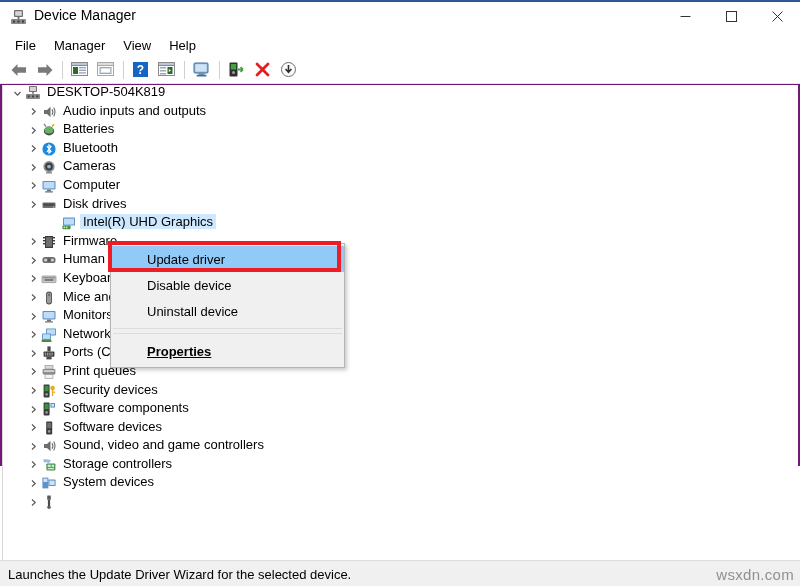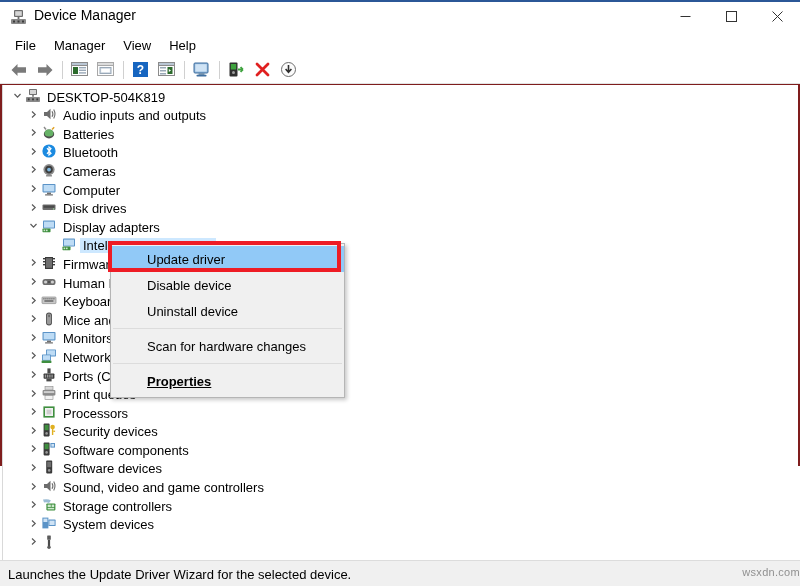--- a/index.html
+++ b/index.html
@@ -5,21 +5,21 @@
   html, body {
     margin: 0; padding: 0;
     width: 800px; height: 586px;
     background: #ffffff;
     font-family: "Liberation Sans", sans-serif;
     overflow: hidden;
   }
   #app {
     position: relative;
     width: 800px; height: 466px;
-    background: #7f1d1d;
+    background: #701a75;
     box-sizing: border-box;
     padding-left: 16px;
   }
 
   
   .titlebar {
     position: absolute; left: 0; top: 0;
     width: 800px; height: 33px;
     background: #ffffff;
     border-bottom: 1px solid #ffffff;
@@ -89,21 +89,21 @@
     position: absolute; left: 2px; top: 85px;
     width: 796px; height: 474px;
     background: #ffffff;
     border-left: 1px solid #d9d9d9;
     box-sizing: border-box;
     overflow: hidden;
   }
   .trow {
     position: relative;
     height: 18.6px;
-    display: flex; align-items: flex-end;
+    display: flex; align-items: flex-start;
     white-space: nowrap;
     font-size: 13px; color: #000000;
   }
   .twist {
     width: 16px; height: 16px;
     display: flex; align-items: center; justify-content: center;
     flex: 0 0 16px;
   }
   .twist svg { display:block; }
   .ticon {
@@ -165,22 +165,22 @@
     background: #f0f0f0;
     border-top: 1px solid #dcdcdc;
     display: flex; align-items: center;
   }
   .status-text {
     font-size: 13px; color: #000000;
     padding-left: 8px;
     white-space: nowrap;
   }
   .watermark {
-    position: absolute; right: 0; top: 566px;
-    font-size: 11px; color: #909090;
+    position: absolute; right: 6px; top: 566px;
+    font-size: 15px; color: #909090;
     letter-spacing: 0.3px;
   }
   .sb-left-tick {
     position: absolute; left: 2px; top: 545px;
     width: 1px; height: 15px; background: #d9d9d9;
   }
 </style>
 </head>
 <body>
 
@@ -436,37 +436,20 @@
       <span class="ticon">
         <svg width="16" height="16" viewBox="0 0 16 16">
           <rect x="1.5" y="5.5" width="13" height="5.6" rx="1" fill="#6d6d6d"></rect>
           <rect x="2.6" y="6.6" width="10.8" height="2.2" fill="#4a4a4a"></rect>
           <circle cx="12.6" cy="10" r="0.8" fill="#9ad49a"></circle>
         </svg>
       </span>
       <span class="tlabel">Disk drives</span>
     </div>
 
-    <div class="trow lvl1">
-      <span class="twist">
-        <svg width="9" height="9" viewBox="0 0 9 9">
-            <path d="M1.5 3 L4.5 6.2 L7.5 3" stroke="#5b5b5b" stroke-width="1.2" fill="none"></path>
-          </svg>
-      </span>
-      <span class="ticon">
-        <svg width="16" height="16" viewBox="0 0 16 16">
-          <rect x="2" y="2.6" width="12" height="8" rx="0.8" fill="#5b93c7"></rect>
-          <rect x="3" y="3.6" width="10" height="6" fill="#bedcf5"></rect>
-          <rect x="1.5" y="10.6" width="8" height="3.6" rx="0.6" fill="#3f8f3f"></rect>
-          <rect x="2.6" y="11.6" width="1.6" height="1.6" fill="#cfe8cf"></rect>
-          <rect x="5" y="11.6" width="1.6" height="1.6" fill="#cfe8cf"></rect>
-        </svg>
-      </span>
-      <span class="tlabel">Display adapters</span>
-    </div>
 
     <div class="trow lvl2 selected">
       <span class="twist"></span>
       <span class="ticon">
         <svg width="16" height="16" viewBox="0 0 16 16">
           <rect x="2" y="2.6" width="12" height="8" rx="0.8" fill="#5b93c7"></rect>
           <rect x="3" y="3.6" width="10" height="6" fill="#bedcf5"></rect>
           <rect x="1.5" y="10.6" width="8" height="3.6" rx="0.6" fill="#3f8f3f"></rect>
           <rect x="2.6" y="11.6" width="1.6" height="1.6" fill="#cfe8cf"></rect>
           <rect x="5" y="11.6" width="1.6" height="1.6" fill="#cfe8cf"></rect>
@@ -615,35 +598,20 @@
         <svg width="16" height="16" viewBox="0 0 16 16">
           <rect x="4" y="1.6" width="8" height="3.4" fill="#d8d8d8" stroke="#8a8a8a" stroke-width="0.6"></rect>
           <rect x="1.6" y="5" width="12.8" height="5.6" rx="1" fill="#8a8a8a"></rect>
           <rect x="2.8" y="6.1" width="10.4" height="2" fill="#cfcfcf"></rect>
           <rect x="4" y="10.6" width="8" height="3.8" fill="#f2f2f2" stroke="#8a8a8a" stroke-width="0.6"></rect>
         </svg>
       </span>
       <span class="tlabel">Print queues</span>
     </div>
 
-    <div class="trow lvl1">
-      <span class="twist">
-        <svg width="9" height="9" viewBox="0 0 9 9">
-            <path d="M3 1.5 L6.2 4.5 L3 7.5" stroke="#5b5b5b" stroke-width="1.2" fill="none"></path>
-          </svg>
-      </span>
-      <span class="ticon">
-        <svg width="16" height="16" viewBox="0 0 16 16">
-          <rect x="2.4" y="2.4" width="11.2" height="11.2" fill="#3f8f3f"></rect>
-          <rect x="4" y="4" width="8" height="8" fill="#f2f2f2"></rect>
-          <rect x="5.6" y="5.6" width="4.8" height="4.8" fill="#cfcfcf"></rect>
-        </svg>
-      </span>
-      <span class="tlabel">Processors</span>
-    </div>
 
     <div class="trow lvl1">
       <span class="twist">
         <svg width="9" height="9" viewBox="0 0 9 9">
             <path d="M3 1.5 L6.2 4.5 L3 7.5" stroke="#5b5b5b" stroke-width="1.2" fill="none"></path>
           </svg>
       </span>
       <span class="ticon">
         <svg width="16" height="16" viewBox="0 0 16 16">
           <rect x="2.6" y="1.6" width="6" height="12.8" rx="0.8" fill="#3a3a3a"></rect>
@@ -763,23 +731,20 @@
     <div class="ctx-item highlight">
       <span>Update driver</span>
     </div>
     <div class="ctx-item">
       <span>Disable device</span>
     </div>
     <div class="ctx-item">
       <span>Uninstall device</span>
     </div>
     <div class="ctx-sep"></div>
-    <div class="ctx-item">
-      <span>Scan for hardware changes</span>
-    </div>
     <div class="ctx-sep"></div>
     <div class="ctx-item bold">
       <span>Properties</span>
     </div>
   </div>
 
   <div class="redbox"></div>
 
   <div class="sb-left-tick"></div>
   <div class="statusbar">

